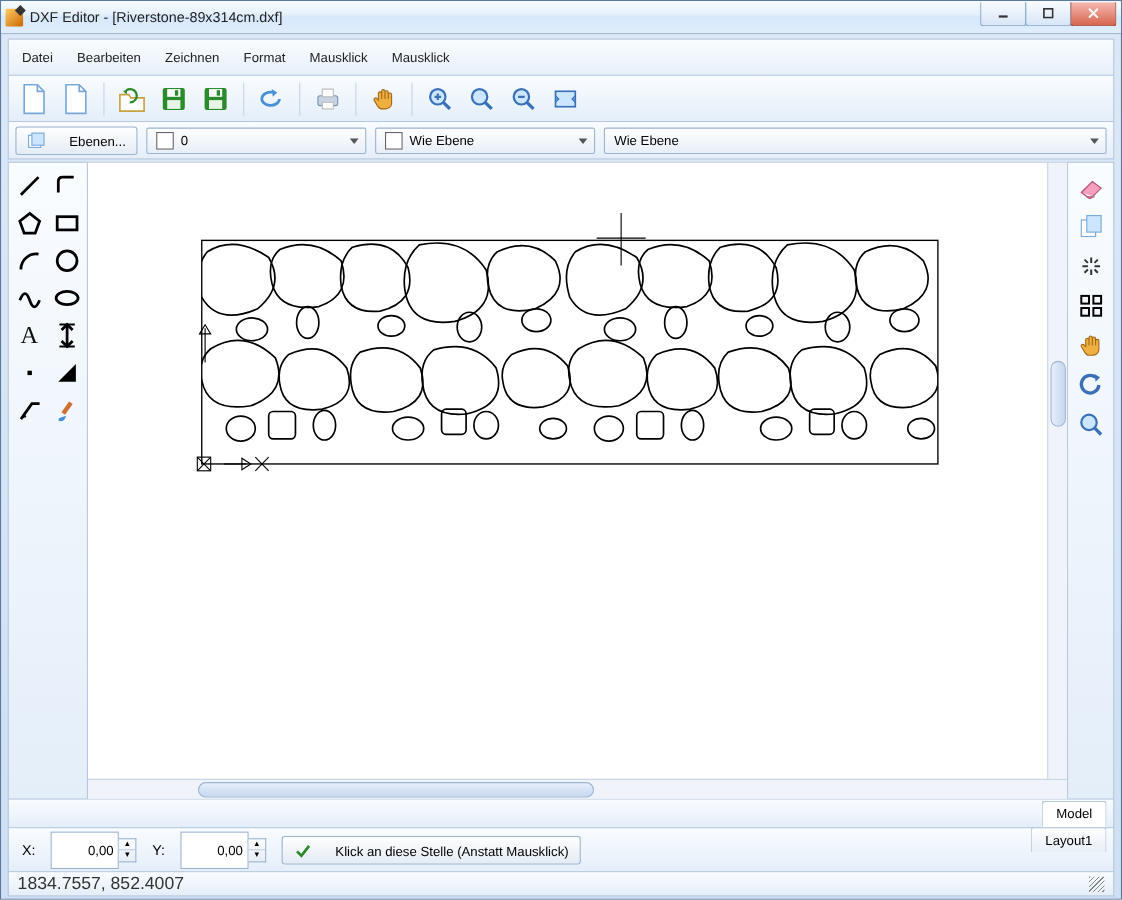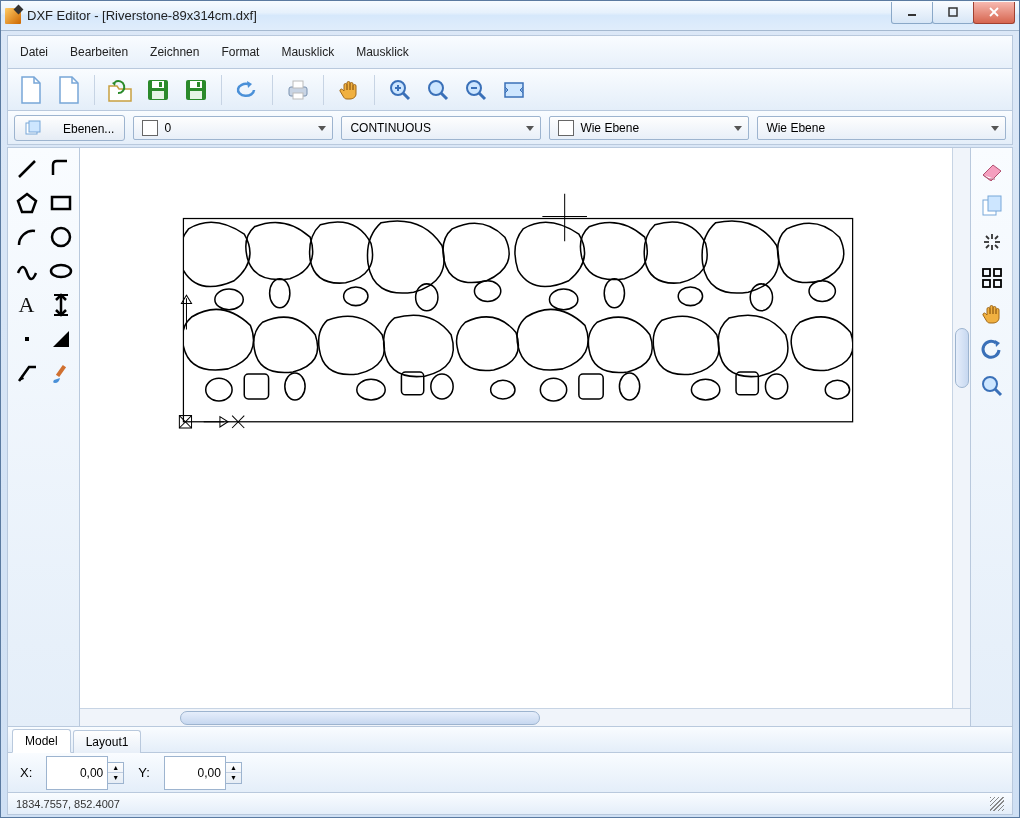--- a/index.html
+++ b/index.html
@@ -161,21 +161,21 @@
     width:18px; background:#f0f4fa; border-left:1px solid #c7d4e4; position:relative;
   }
   .canvas-scroll-v .thumb {
     position:absolute; top:180px; left:2px; height:60px; width:14px;
     background:linear-gradient(to right,#e6eefb,#c7d8f0); border:1px solid #9db4cf; border-radius:7px;
   }
   
   .tabs-row {
     height:26px; border:1px solid #b9c9dd; border-top:none; margin:0 6px;
     background:linear-gradient(to bottom,#f9fcff,#e4eef9);
-    display:flex; align-items:flex-end; padding:0 4px;
+    display:flex; align-items:flex-end; padding:0 4px;flex-direction:column;
   }
   .tab {
     padding:4px 12px; border:1px solid #b9c9dd; border-bottom:none;
     background:linear-gradient(to bottom,#fefefe,#e8eff8);
     margin-right:2px; cursor:pointer; border-radius:3px 3px 0 0;
     position:relative; top:1px; font-size:12px;
   }
   .tab.active { background:#fff; border-bottom:1px solid #fff;}
   .coord-row {
     height:40px; border:1px solid #b9c9dd; border-top:none; margin:0 6px;
@@ -193,21 +193,21 @@
   .spin-btns {
     display:flex; flex-direction:column;
     border:1px solid #9db4cf; border-left:none; height:22px; width:16px;
     background:linear-gradient(to bottom,#fdfdfd,#e6edf5);
   }
   .spin-btns div { flex:1; display:flex; align-items:center; justify-content:center; font-size:7px; cursor:pointer;}
   .spin-btns div:first-child { border-bottom:1px solid #c0cde0;}
   .status {
     height:22px; border:1px solid #b9c9dd; border-top:none; margin:0 6px 2px 6px;
     background:linear-gradient(to bottom,#f9fcff,#e4eef9);
-    display:flex; align-items:center; padding:0 8px; font-size:11px; color:#333;
+    display:flex; align-items:center; padding:0 8px; font-size:16px; color:#333;
   }
   .status .grip {
     margin-left:auto; width:14px; height:14px;
     background: repeating-linear-gradient(135deg,#888 0,#888 1px,transparent 1px,transparent 3px);
   }
   
   svg { display:block; }
 </style>
 </head>
 <body>
@@ -339,23 +339,20 @@
     <div class="btn">
       <svg width="16" height="16">
           <rect x="1" y="3" width="11" height="11" fill="#fff" stroke="#78a7d8"></rect>
           <rect x="4" y="1" width="11" height="11" fill="#cde6ff" stroke="#78a7d8"></rect>
         </svg>
       <span>Ebenen...</span>
     </div>
     <div class="combo" style="width:200px">
       <span class="color-swatch" style="background:#fff"></span>
       <span>0</span>
-    </div>
-    <div class="combo" style="width:200px">
-      <span>CONTINUOUS</span>
     </div>
     <div class="combo" style="width:200px">
       <span class="color-swatch" style="background:#fff"></span>
       <span>Wie Ebene</span>
     </div>
     <div class="combo" style="flex:1">
       <span>Wie Ebene</span>
     </div>
   </div>
 
@@ -589,20 +586,26 @@
       </div>
     </div>
     <span class="coord-label">Y:</span>
     <div class="spinner">
       <input type="text" value="0,00" style="">
       <div class="spin-btns">
         <div>▲</div>
         <div>▼</div>
       </div>
     </div>
+    <div class="btn">
+      <svg width="16" height="16">
+          <path d="M3 9 l4 4 7 -9" fill="none" stroke="#2a8a2a" stroke-width="2.5"></path>
+        </svg>
+      <span>Klick an diese Stelle (Anstatt Mausklick)</span>
+    </div>
   </div>
 
   <div class="status">
     <span>1834.7557, 852.4007</span>
     <span class="grip"></span>
   </div>
 
 </div>
 
 </body></html>

